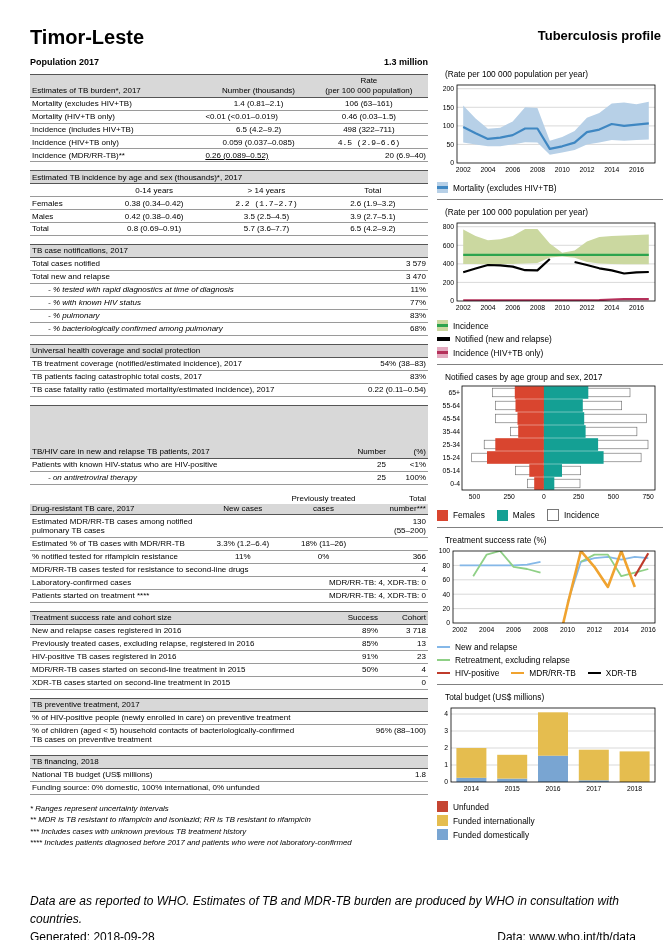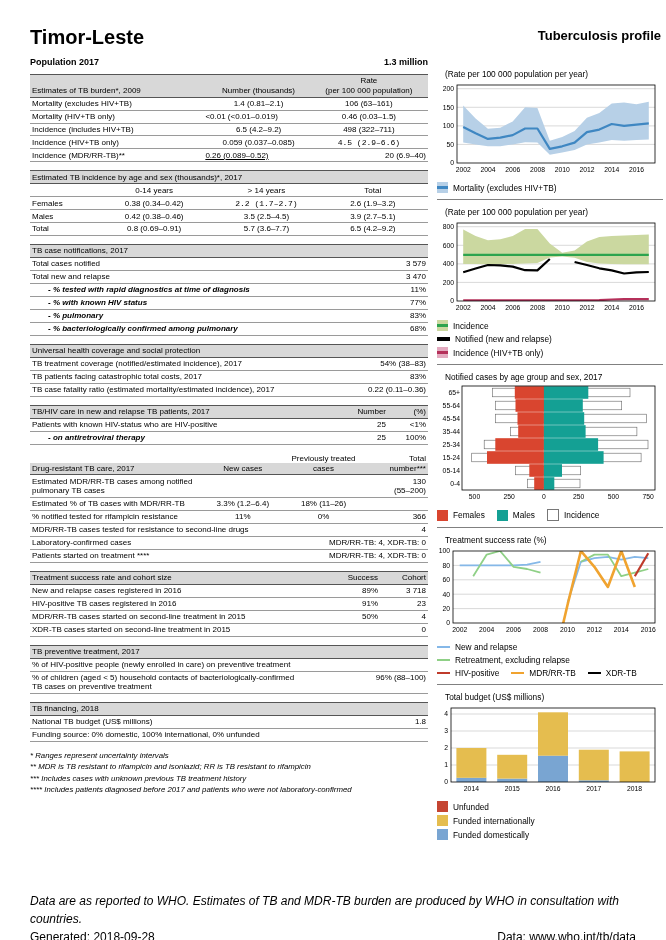--- a/index.html
+++ b/index.html
@@ -10,21 +10,21 @@
   .pop-row{display:flex;justify-content:space-between;font-size:9px;font-weight:bold;margin-bottom:7px;}
   .profile-title{font-size:13px;font-weight:bold;text-align:right;margin:2px 2px 26px 0;}
   
   .tbl{margin-bottom:8px;}
   .tr{display:flex;align-items:flex-start;border-bottom:0.8px solid #9a9a9a;padding:1.2px 2px;font-size:8px;line-height:1.2;}
   .tr .lab{flex:1;}
   .tr .cell{white-space:nowrap;}
   .hdr{background:#d8d8d8;border-top:0.8px solid #555;border-bottom:0.8px solid #555;align-items:flex-end;}
   .hdr.split{background:linear-gradient(to bottom,#fff 0 50%,#d8d8d8 50% 100%);border-top:none;}
   .titlebar{background:#d8d8d8;border-top:0.8px solid #555;border-bottom:0.8px solid #555;}
-  .sub{font-style:italic;padding-left:16px;font-weight:bold;}
+  .sub{font-style:italic;padding-left:16px;}
   .val{text-align:right;white-space:nowrap;}
   
   .footnotes{font-size:7.8px;font-style:italic;line-height:1.45;margin-top:6px;}
   
   .chart-title{font-size:8.3px;margin:0 0 2px 8px;}
   .sep{border-top:0.9px solid #808080;margin:6px 0 7px 0;}
   .lg{display:flex;align-items:center;font-size:8.3px;margin:3px 0;}
   .lg .item{display:flex;align-items:center;margin-right:12px;}
   .lg .swatch{margin-right:5px;flex:0 0 auto;}
   svg text{font-family:"Liberation Sans",sans-serif;}
@@ -37,21 +37,21 @@
 
 <div class="left-col">
   <h1>Timor-Leste</h1>
   <div class="pop-row">
     <span>Population  2017</span>
     <span>1.3 million</span>
   </div>
   <div id="tables">
       <div class="tbl">
         <div class="tr hdr">
-          <div class="lab" style="flex: 0 0 auto; width: 44%;">Estimates of TB burden*, 2009</div>
+          <div class="lab" style="flex: 0 0 auto; width: 44%;">Estimates of TB burden*, 2017</div>
           <div class="cell" style="width: 27%; flex: 0 0 auto; text-align: center;">Number (thousands)</div>
           <div class="cell" style="width: 29%; flex: 0 0 auto; text-align: center;">Rate<br>(per 100 000 population)</div>
         </div>
         <div class="tr data">
           <div class="lab">Mortality (excludes HIV+TB)</div>
           <div class="cell" style="width: 27%; flex: 0 0 auto; text-align: center;">1.4 (0.81–2.1)</div>
           <div class="cell" style="width: 29%; flex: 0 0 auto; text-align: center;">106 (63–161)</div>
         </div>
         <div class="tr data">
           <div class="lab">Mortality (HIV+TB only)</div>
@@ -139,27 +139,27 @@
         <div class="tr data">
           <div class="lab">TB treatment coverage (notified/estimated incidence), 2017</div>
           <div class="val" style="flex: 0 0 auto;">54% (38–83)</div>
         </div>
         <div class="tr data">
           <div class="lab">TB patients facing catastrophic total costs, 2017</div>
           <div class="val" style="flex: 0 0 auto;">83%</div>
         </div>
         <div class="tr data">
           <div class="lab">TB case fatality ratio (estimated mortality/estimated incidence), 2017</div>
-          <div class="val" style="flex: 0 0 auto;">0.22 (0.11–0.36)</div>
+          <div class="val" style="flex: 0 0 auto;">0.22 (0.11–0.54)</div>
         </div>
       </div>
       <div class="tbl">
         <div class="tr hdr">
           <div class="lab">TB/HIV care in new and relapse TB patients, 2017</div>
-          <div class="cell" style="width: 52px; flex: 0 0 auto; text-align: right;">Number</div>
+          <div class="cell" style="width: 52px; flex: 0 0 auto; text-align: right; margin-top: 40px;">Number</div>
           <div class="cell" style="width: 40px; flex: 0 0 auto; text-align: right;">(%)</div>
         </div>
         <div class="tr data">
           <div class="lab">Patients with known HIV-status who are HIV-positive</div>
           <div class="cell" style="width: 52px; flex: 0 0 auto; text-align: right;">25</div>
           <div class="cell" style="width: 40px; flex: 0 0 auto; text-align: right;">&lt;1%</div>
         </div>
         <div class="tr data">
           <div class="lab sub">- on antiretroviral therapy</div>
           <div class="cell" style="width: 52px; flex: 0 0 auto; text-align: right;">25</div>
@@ -207,20 +207,25 @@
       <div class="tbl">
         <div class="tr hdr">
           <div class="lab">Treatment success rate and cohort size</div>
           <div class="cell" style="width: 52px; flex: 0 0 auto; text-align: right;">Success</div>
           <div class="cell" style="width: 48px; flex: 0 0 auto; text-align: right;">Cohort</div>
         </div>
         <div class="tr data">
           <div class="lab">New and relapse cases registered in 2016</div>
           <div class="cell" style="width: 52px; flex: 0 0 auto; text-align: right;">89%</div>
           <div class="cell" style="width: 48px; flex: 0 0 auto; text-align: right;">3 718</div>
+        </div>
+        <div class="tr data">
+          <div class="lab">Previously treated cases, excluding relapse, registered in 2016</div>
+          <div class="cell" style="width: 52px; flex: 0 0 auto; text-align: right;">85%</div>
+          <div class="cell" style="width: 48px; flex: 0 0 auto; text-align: right;">13</div>
         </div>
         <div class="tr data">
           <div class="lab">HIV-positive TB cases registered in 2016</div>
           <div class="cell" style="width: 52px; flex: 0 0 auto; text-align: right;">91%</div>
           <div class="cell" style="width: 48px; flex: 0 0 auto; text-align: right;">23</div>
         </div>
         <div class="tr data">
           <div class="lab">MDR/RR-TB cases started on second-line treatment in 2015</div>
           <div class="cell" style="width: 52px; flex: 0 0 auto; text-align: right;">50%</div>
           <div class="cell" style="width: 48px; flex: 0 0 auto; text-align: right;">4</div>

